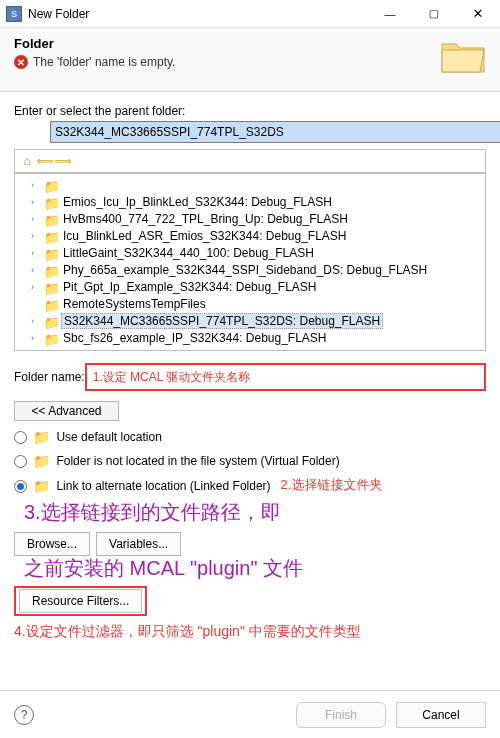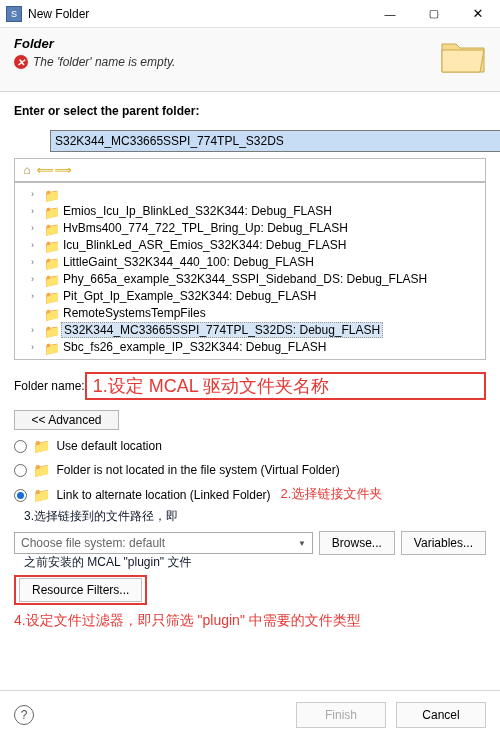--- a/index.html
+++ b/index.html
@@ -4,69 +4,69 @@
 <style>
   * { box-sizing: border-box; margin: 0; padding: 0; font-family: "Segoe UI", Tahoma, sans-serif; }
   body { width: 500px; height: 738px; background: #fff; overflow: hidden; font-size: 12px; color: #000; }
 
   .titlebar { height: 28px; display: flex; align-items: center; border-bottom: 1px solid #e5e5e5; }
   .titlebar .app-icon { width: 16px; height: 16px; margin: 0 6px; background: #5a7fb5; border: 1px solid #3a5f95; display: inline-flex; align-items: center; justify-content: center; font-size: 9px; color: #fff; }
   .titlebar .title { flex: 1; font-size: 12px; }
   .winbtn { width: 44px; height: 28px; display: flex; align-items: center; justify-content: center; font-size: 11px; color: #000; }
   .winbtn.close { font-size: 13px; }
 
-  .banner { padding: 8px 14px 4px 14px; border-bottom: 1px solid #d5d5d5; position: relative; min-height: 64px; background: #f9f9f9; font-style: italic; }
+  .banner { padding: 8px 14px 4px 14px; border-bottom: 1px solid #d5d5d5; position: relative; min-height: 64px; background: #f9f9f9; }
   .banner .heading { font-size: 13px; font-weight: 600; margin-bottom: 4px; }
   .banner .err-row { display: flex; align-items: center; gap: 5px; font-size: 12px; color: #333; }
   .err-ico { width: 14px; height: 14px; border-radius: 50%; background: #d42b2b; color: #fff; display: flex; align-items: center; justify-content: center; font-size: 10px; font-weight: bold; }
   .big-folder { position: absolute; right: 14px; top: 8px; }
 
   .content { padding: 12px 14px 0 14px; }
-  .label { font-size: 12px; margin-bottom: 12px; display: block; font-weight: bold; }
+  .label { font-size: 12px; margin-bottom: 3px; display: block; }
   .txtbox { width: 100%; height: 22px; border: 1px solid #7a7a7a; background: #fff; padding: 0 4px; font-size: 12px; margin-left: 36px; }
   .txtbox.hl { background: #c7dcf5; }
 
   .pathbar { border: 1px solid #bcbcbc; height: 24px; display: flex; align-items: center; gap: 2px; padding: 0 4px; margin-top: 6px; }
   .pathbar .pb-ico { width: 16px; height: 16px; display: flex; align-items: center; justify-content: center; font-size: 12px; }
 
   .tree { border: 1px solid #bcbcbc; height: 178px; overflow: auto; padding: 2px; }
   .row { display: flex; align-items: center; gap: 3px; height: 17px; font-size: 12px; padding-left: 14px; white-space: nowrap; }
   .row .twist { width: 10px; color: #666; font-size: 9px; }
   .row .folder-ico { width: 14px; height: 12px; font-size: 13px; }
   .row .rtxt { padding: 0 2px; }
   .row.selected .rtxt { background: #d6e5f5; border: 1px dotted #999; }
   .row.notwist .twist { visibility: hidden; }
 
   .form-row { display: flex; align-items: center; margin-top: 12px; }
-  .red-input { flex: 1; border: 2px solid #e53935; height: 28px; display: flex; align-items: center; padding: 0 6px; color: #e53935; font-size: 18px; }
+  .red-input { flex: 1; border: 2px solid #e53935; height: 28px; display: flex; align-items: center; padding: 0 6px; color: #e53935; font-size: 12px; }
   .adv-btn { margin-top: 10px; border: 1px solid #b5b5b5; background: #f5f5f5; padding: 2px 10px; font-size: 12px; width: 105px; text-align: center;}
   .radio-row { display: flex; align-items: center; gap: 6px; margin-top: 8px; font-size: 12px; }
   .radio { width: 13px; height: 13px; border: 1px solid #666; border-radius: 50%; display: flex; align-items: center; justify-content: center; }
   .radio.checked::after { content: ""; width: 7px; height: 7px; background: #1a6fd6; border-radius: 50%; }
   .mini-folder { font-size: 14px; }
 
-  .ann { color: #0f172a; font-size: 12px; }
+  .ann { color: #a21caf; font-size: 20px; }
   .ann2 { color: #e53935; font-size: 13px; position: relative; top: -1px; }
 
   .row-path { display: flex; align-items: center; gap: 6px; margin-top: 6px; }
   .combo { border: 1px solid #aaa; height: 22px; display: flex; align-items: center; padding: 0 6px; flex: 1; font-size: 12px; color: #666; justify-content: space-between; }
   .combo .dd { font-size: 8px; color: #555; }
   .btn { border: 1px solid #b5b5b5; background: #fafafa; height: 24px; padding: 8px 12px; font-size: 12px; display: flex; align-items: center; }
   .row-btns { display: flex; gap: 6px; }
 
   .red-box-btn { border: 2px solid #e53935; padding: 1px 3px; display: inline-block; margin-top: 4px; }
   .red-box-btn .btn { border: 1px solid #c0c0c0; padding: 4px 12px; }
 
   .ann-block { color: #e53935; font-size: 14px; margin-top: 6px; line-height: 1.4; }
 
   .footer { position: absolute; bottom: 0; left: 0; right: 0; border-top: 1px solid #d5d5d5; height: 48px; display: flex; align-items: center; padding: 0 14px; gap: 10px; background: #fff; }
   .footer .help { width: 20px; height: 20px; border: 1.5px solid #666; border-radius: 50%; display: flex; align-items: center; justify-content: center; font-size: 12px; color: #555; }
   .footer .spacer { flex: 1; }
   .footer .fbtn { width: 90px; height: 26px; border: 1px solid #ccc; background: #fafafa; display: flex; align-items: center; justify-content: center; font-size: 12px; }
-  .footer .fbtn.disabled { color: #aaa; }
+  .footer .fbtn.disabled { color: #aaa; border-radius: 6px; }
 </style>
 </head>
 <body>
 
 <div class="titlebar">
   <span class="app-icon">S</span>
   <span class="title">New Folder</span>
   <div class="winbtn">—</div>
   <div class="winbtn">▢</div>
   <div class="winbtn close">✕</div>
@@ -175,24 +175,20 @@
   <div class="radio-row">
     <span class="radio checked"></span>
     <span class="mini-folder">📁</span>
     <span>Link to alternate location (Linked Folder)</span>
     <span class="ann2" style="margin-left:4px">2.选择链接文件夹</span>
   </div>
 
   <div class="ann" style="margin-top:4px; padding-left:10px">3.选择链接到的文件路径，即</div>
 
   <div class="row-path">
-    <div class="combo">
-      <span>Choose file system:  default</span>
-      <span class="dd">▼</span>
-    </div>
     <div class="row-btns">
       <button class="btn">Browse...</button>
       <button class="btn">Variables...</button>
     </div>
   </div>
 
   <div class="ann" style="padding-left:10px; margin-top:-1px">之前安装的 MCAL "plugin" 文件</div>
 
   <span class="red-box-btn">
     <button class="btn">Resource Filters...</button>

